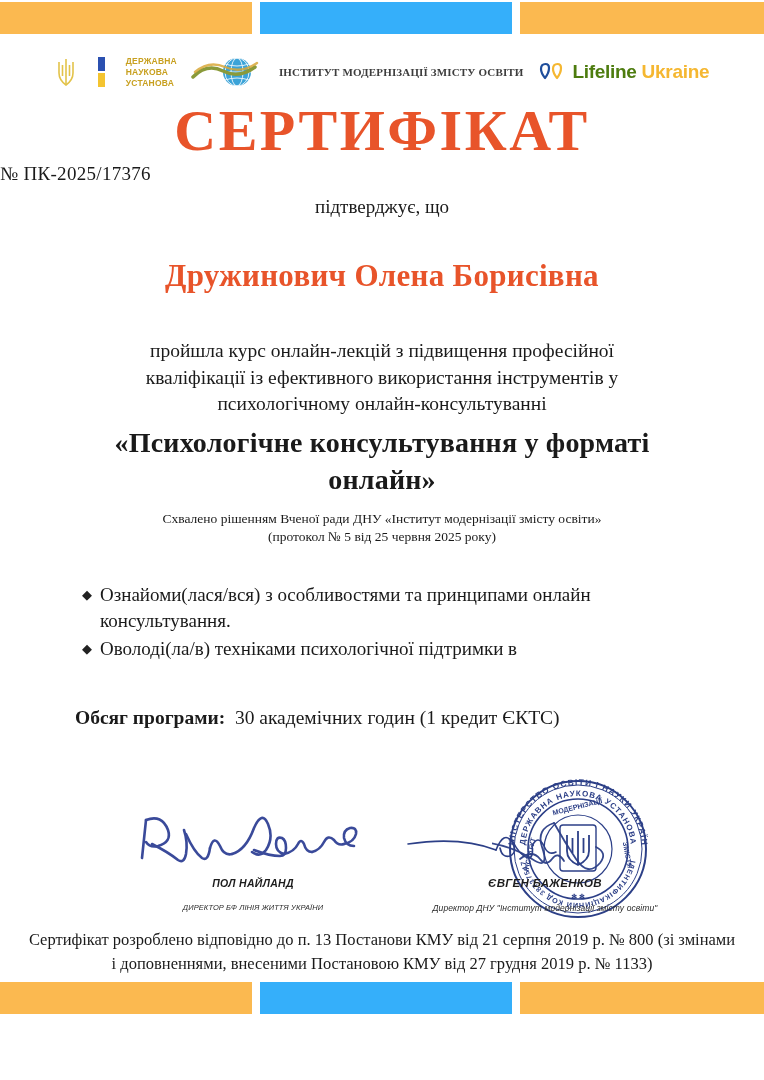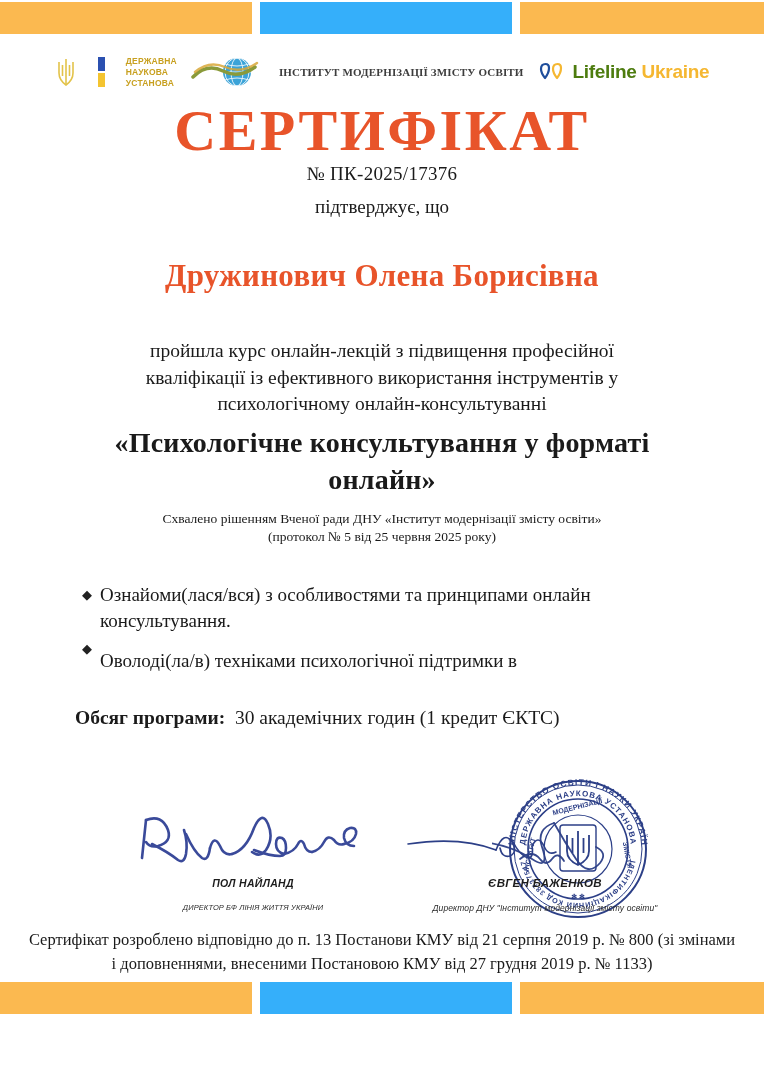--- a/index.html
+++ b/index.html
@@ -95,21 +95,21 @@
     text-align: center;
     font-size: 58px;
     font-weight: 700;
     letter-spacing: 2.5px;
     color: #E8542A;
     line-height: 62px;
   }
   .cert-number {
     position: absolute;
     top: 163px; left: 0; width: 764px;
-    text-align: center;
+    text-align: left;
     font-size: 19px;
     letter-spacing: .3px;
   }
   .cert-confirms {
     position: absolute;
     top: 196px; left: 0; width: 764px;
     text-align: center;
     font-size: 19px;
   }
 
@@ -167,21 +167,21 @@
     margin-bottom: 2px;
   }
   .outcome .mark {
     flex: 0 0 auto;
     font-size: 13px;
     line-height: 26px;
     color: #222;
   }
   .outcome .otext { flex: 1 1 auto; }
   .outcome .otext.just { text-align: justify; }
-  .outcome .otext.just > span { display: block; margin-top: 12px; }
+  .outcome .otext.just > span { display: block; }
 
   
   .volume {
     position: absolute;
     top: 707px; left: 75px; width: 620px;
     font-size: 19.5px;
   }
   .volume b { font-weight: 700; }
 
   

